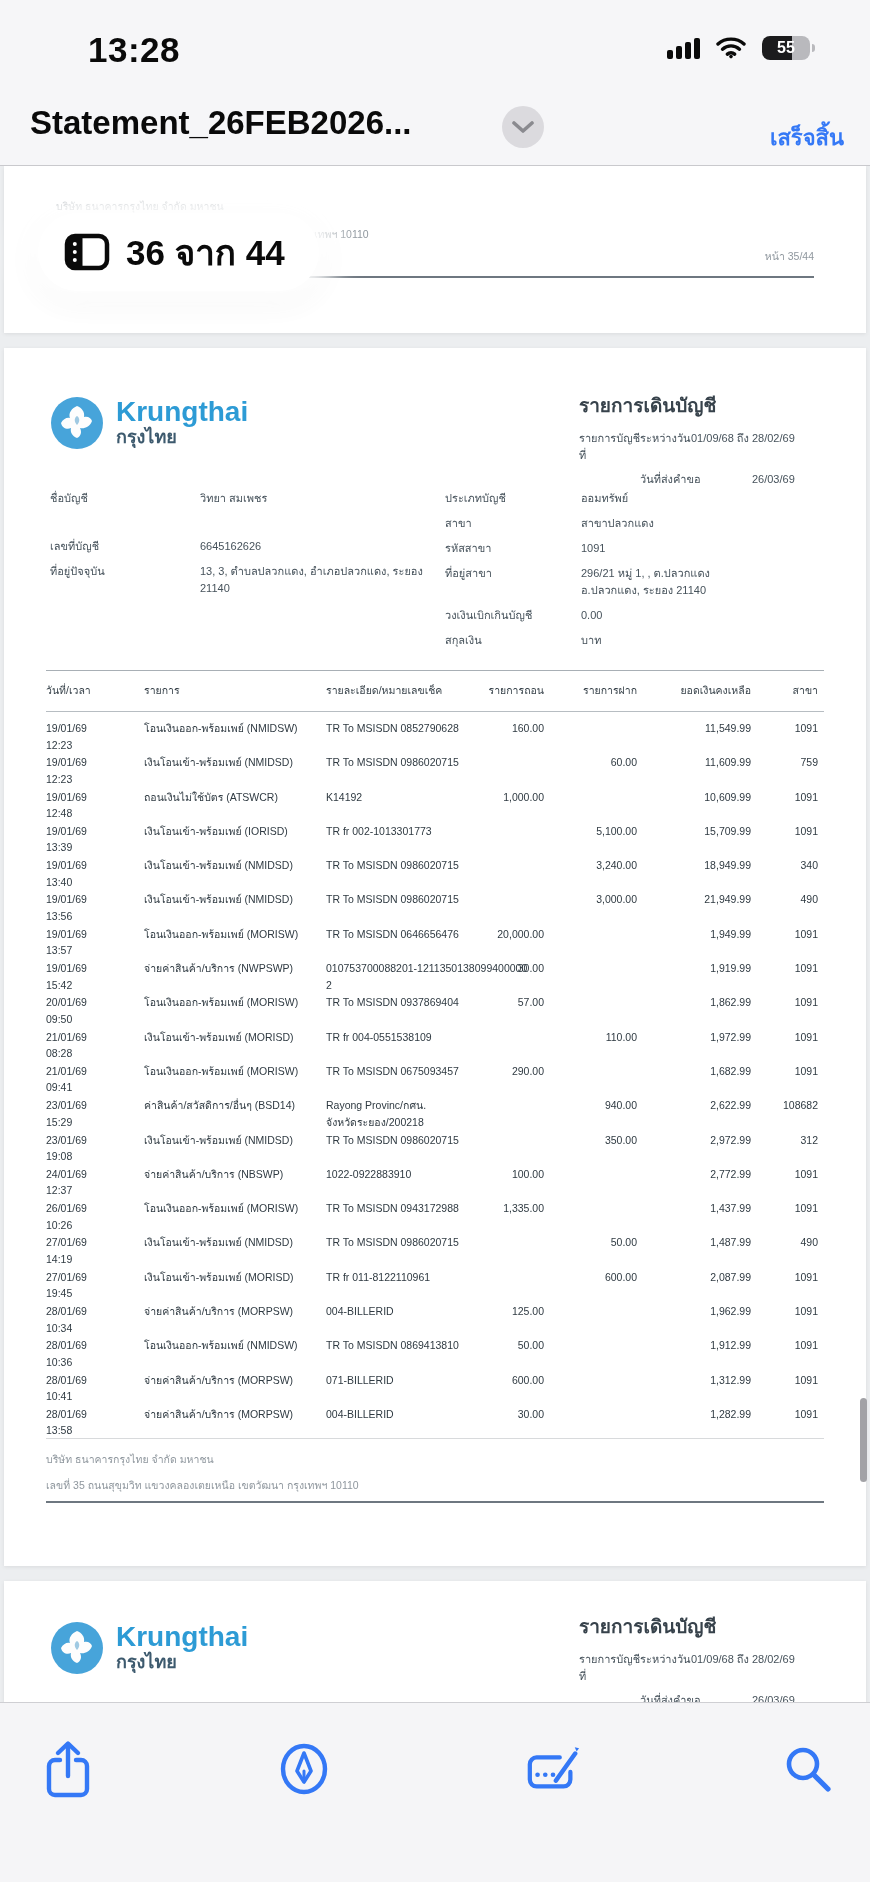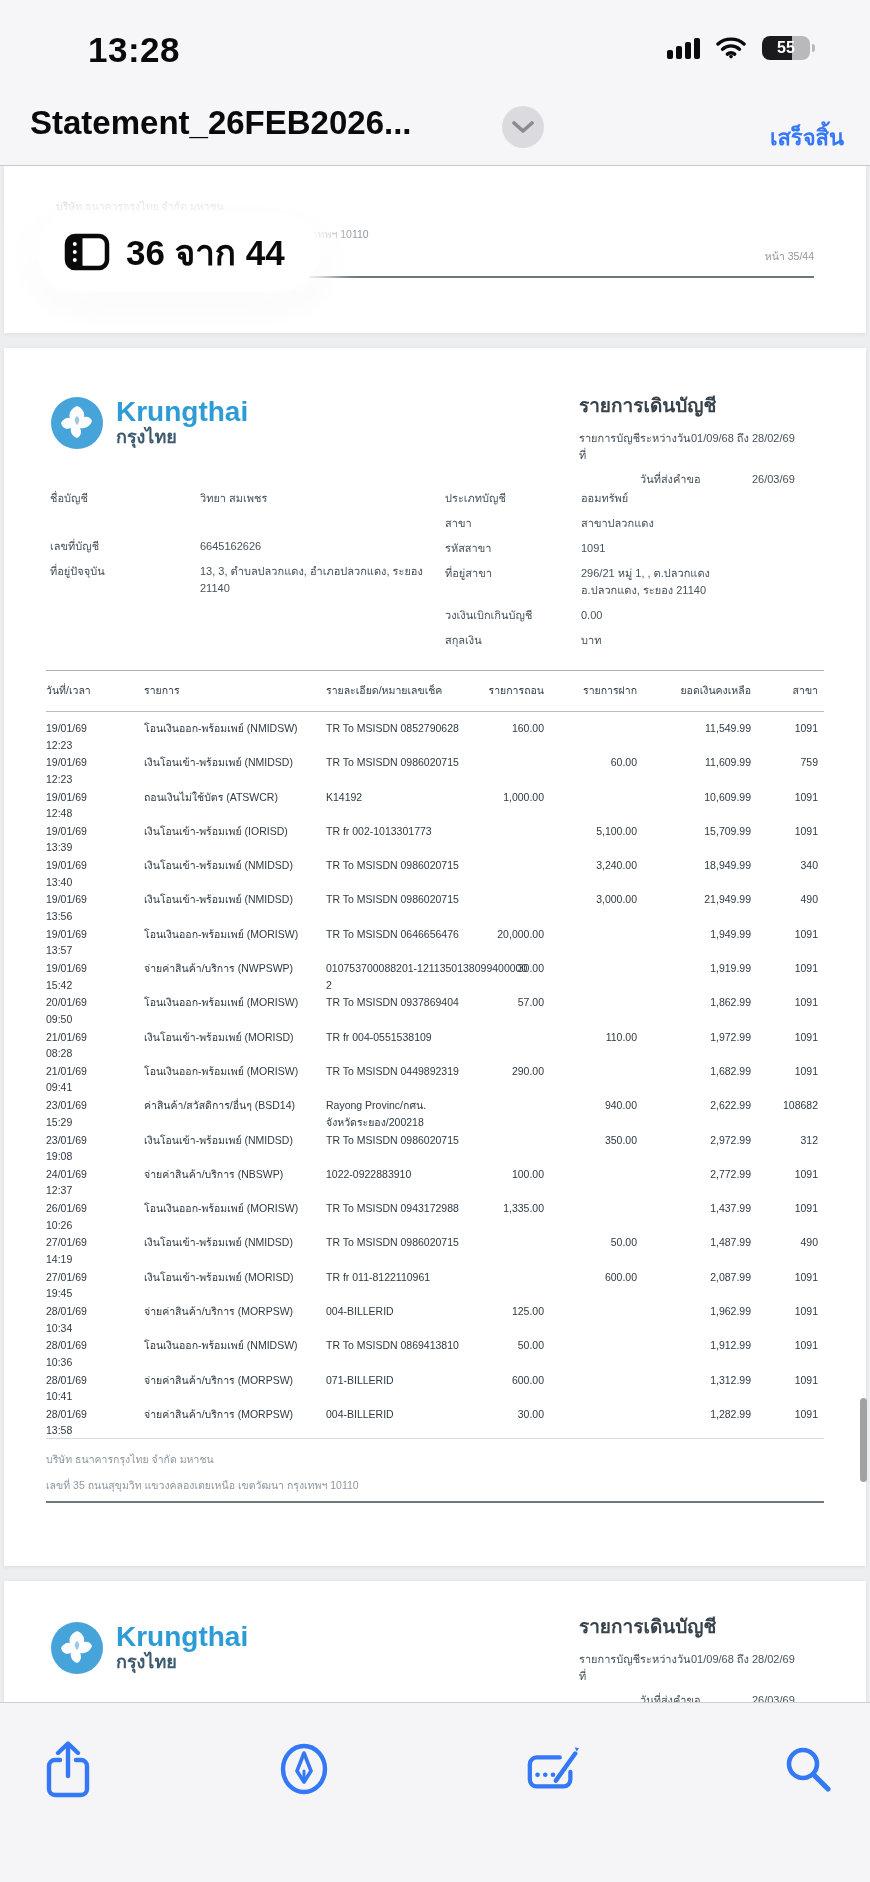--- a/index.html
+++ b/index.html
@@ -398,21 +398,21 @@
           <div class="c c6 num">1,972.99</div>
           <div class="c c7 num">1091</div>
         </div>
           <div class="txn-row">
           <div class="c c1">
             <div>21/01/69</div>
             <div>09:41</div>
           </div>
           <div class="c c2">โอนเงินออก-พร้อมเพย์ (MORISW)</div>
           <div class="c c3">
-            <div>TR To MSISDN 0449892319</div>
+            <div>TR To MSISDN 0675093457</div>
 
           </div>
           <div class="c c4 num">290.00</div>
           <div class="c c5 num"></div>
           <div class="c c6 num">1,682.99</div>
           <div class="c c7 num">1091</div>
         </div>
           <div class="txn-row">
           <div class="c c1">
             <div>23/01/69</div>

